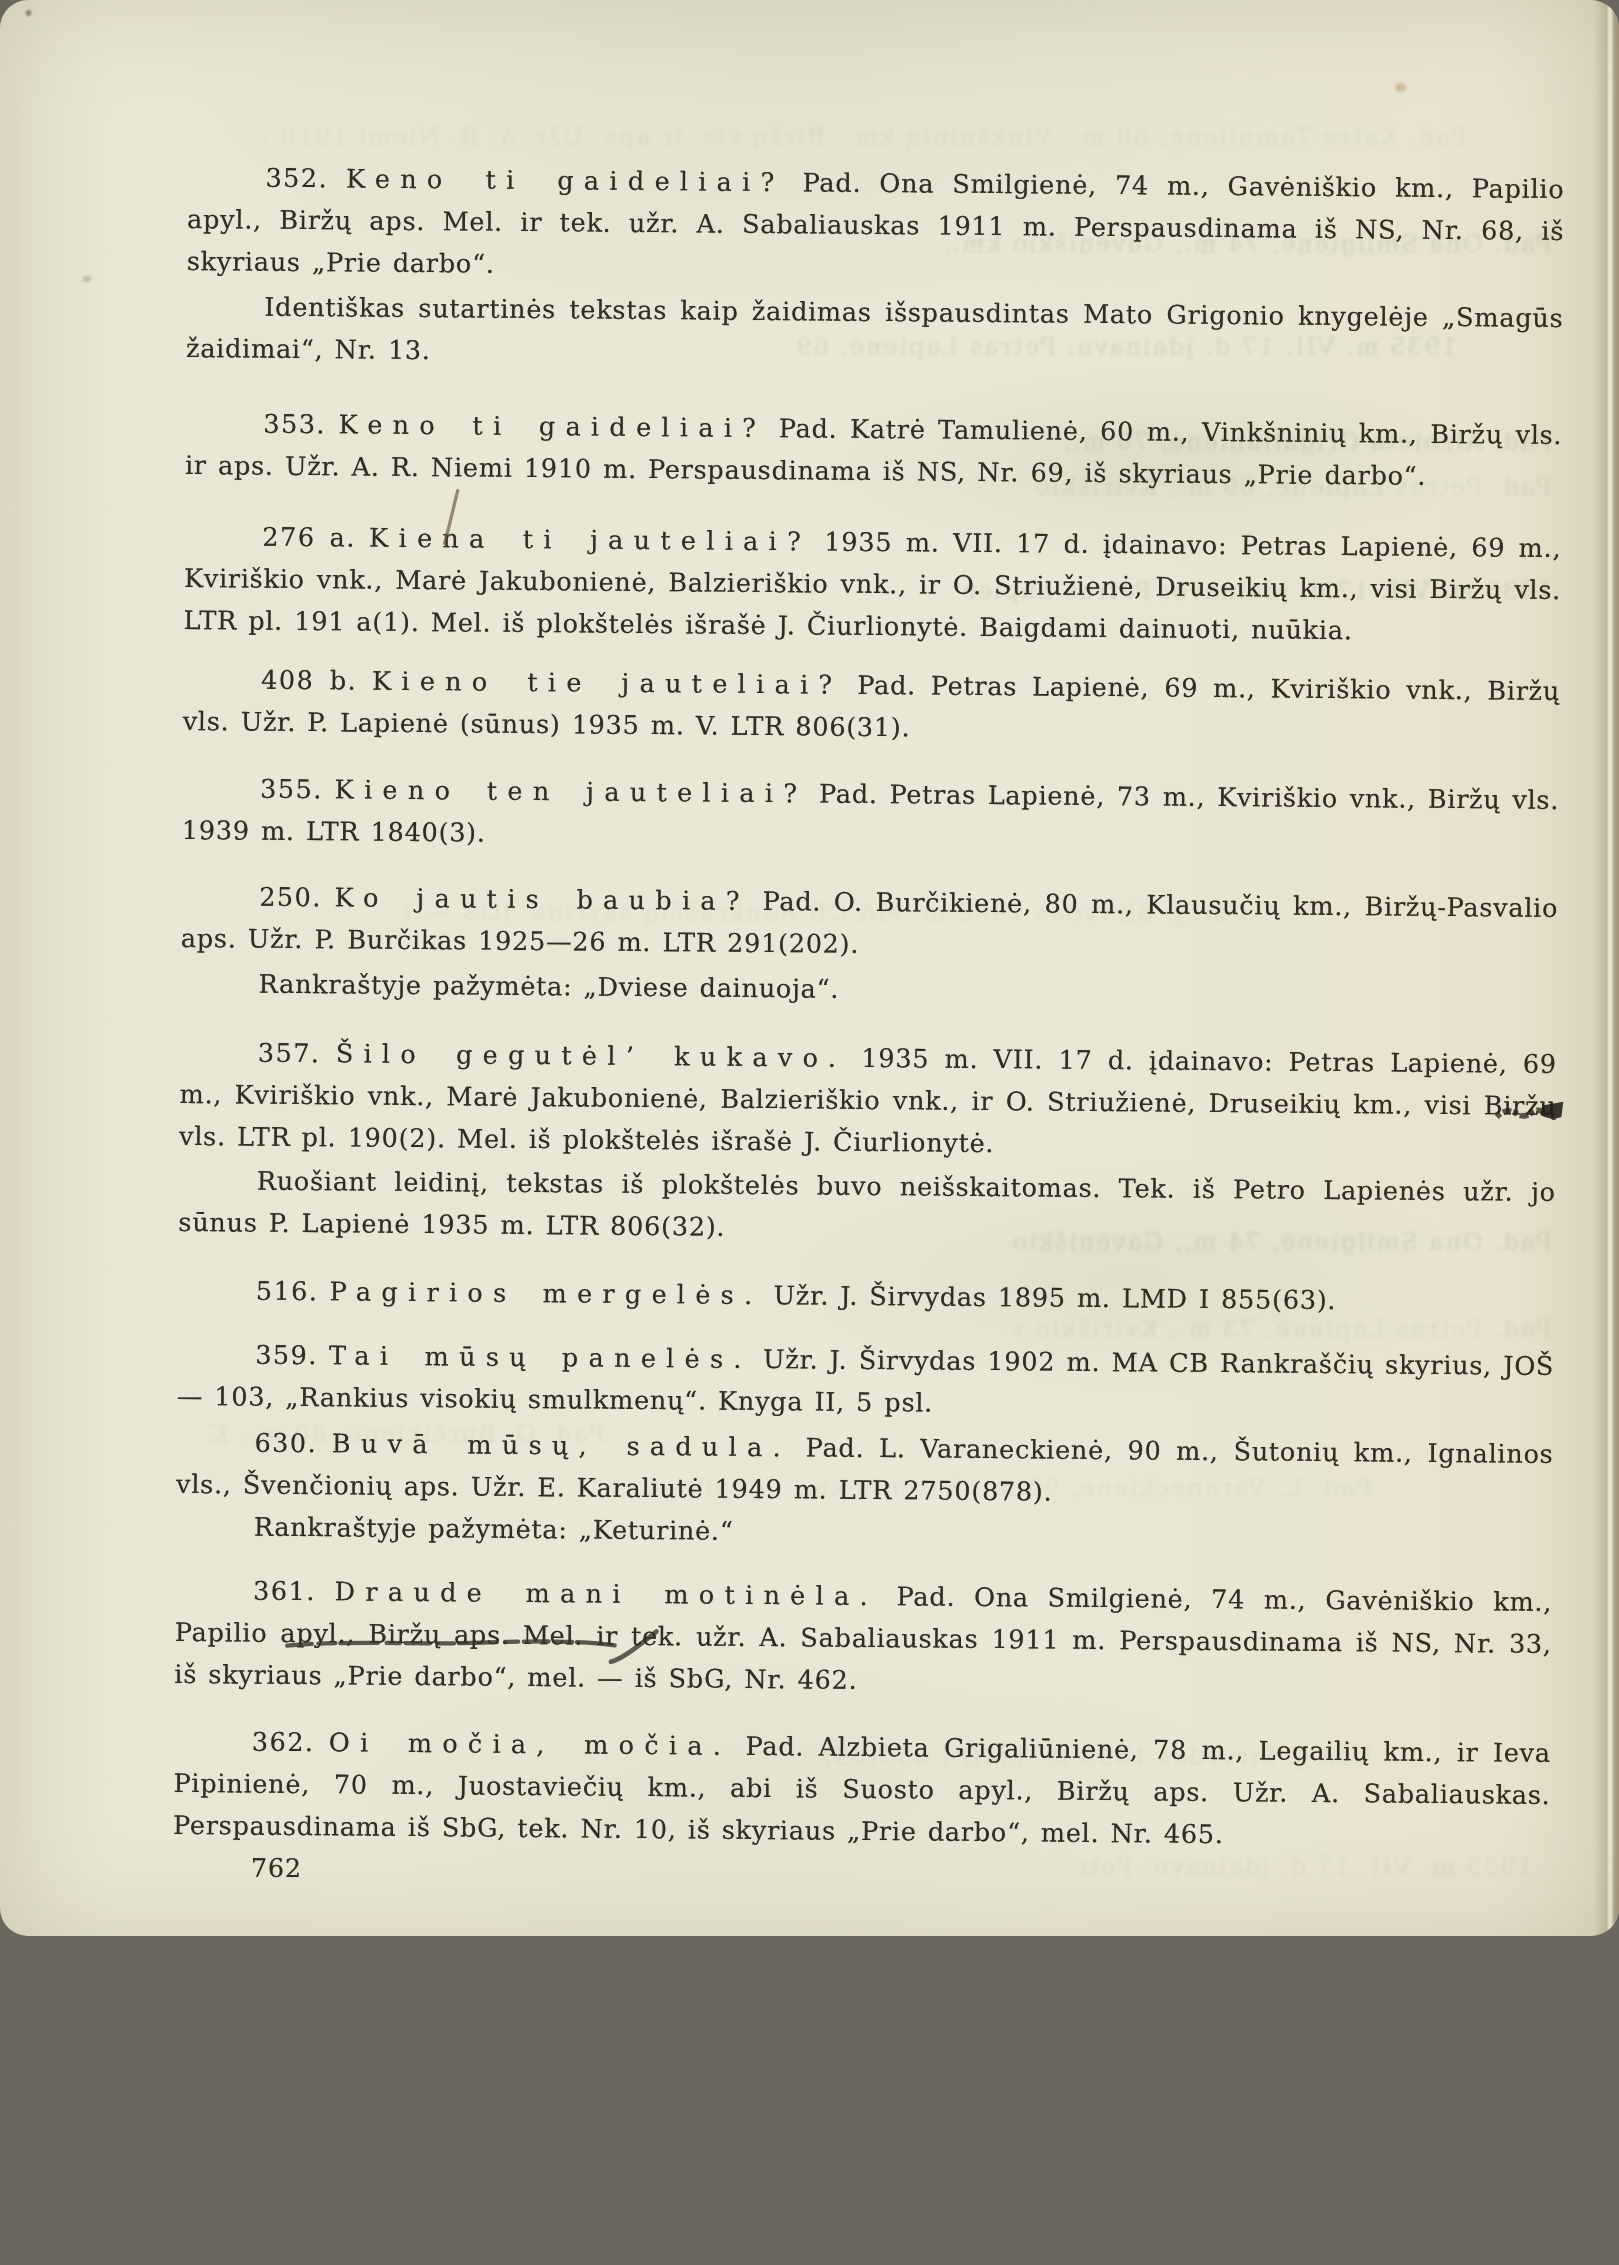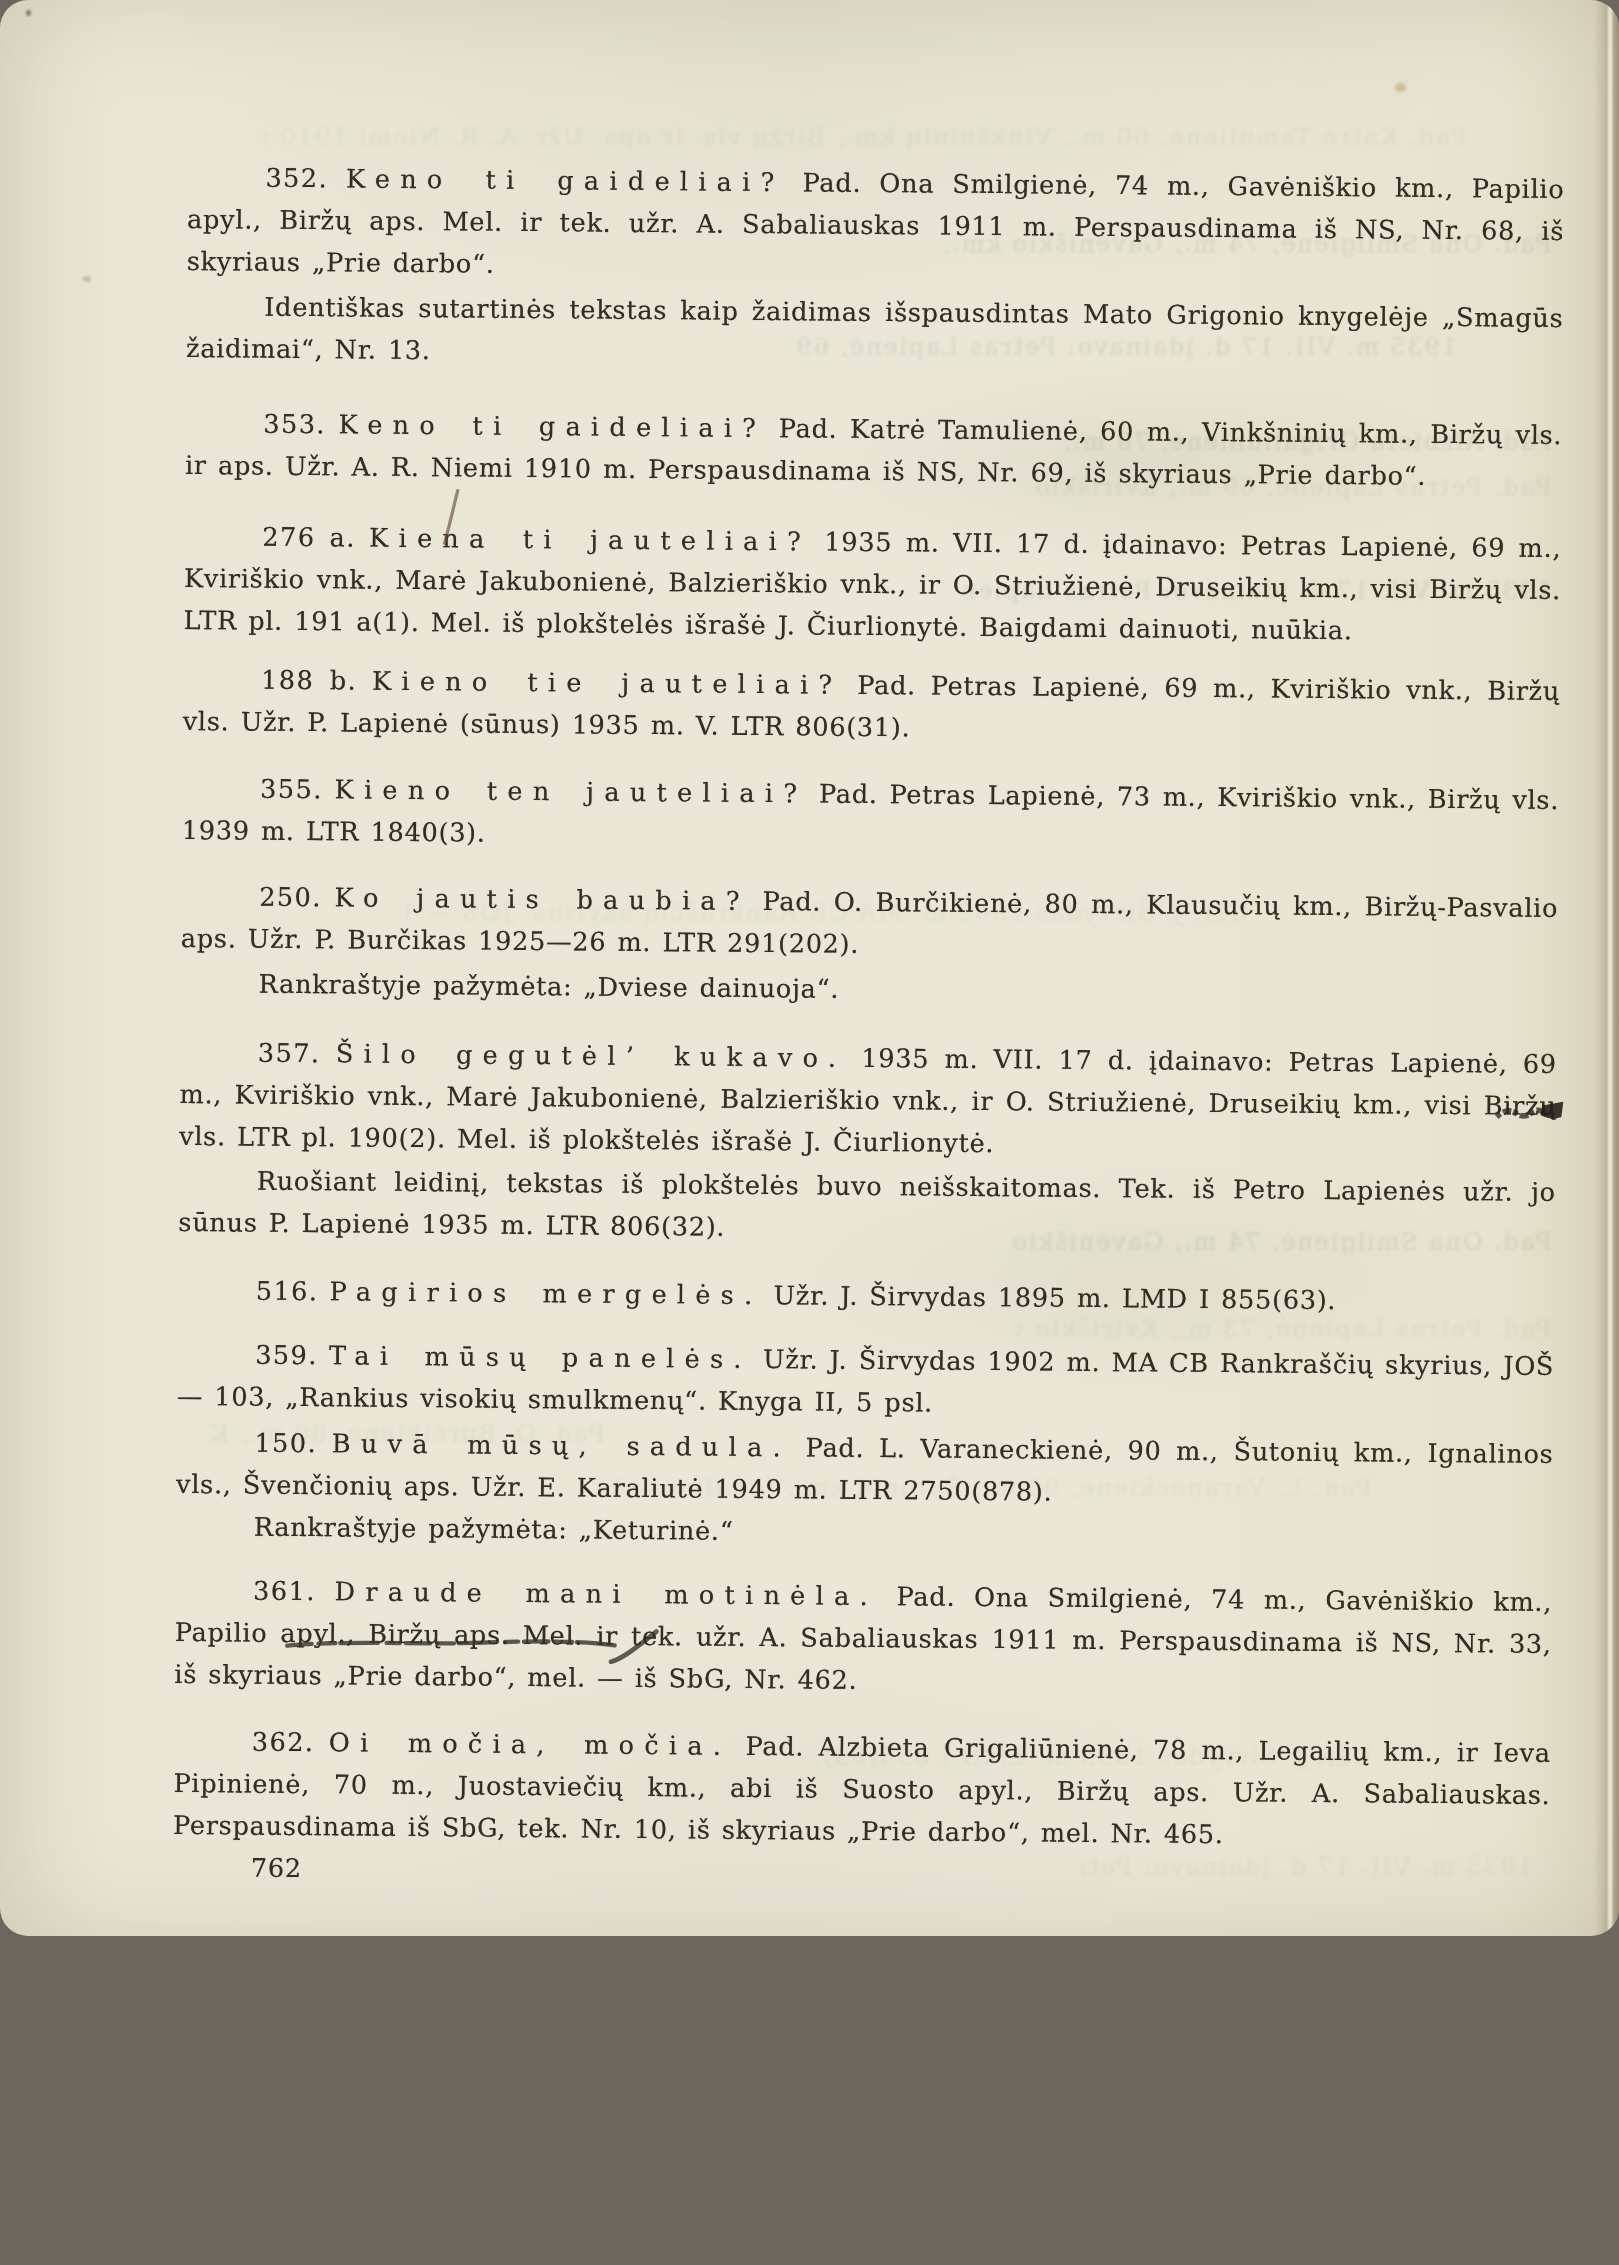--- a/index.html
+++ b/index.html
@@ -60,35 +60,35 @@
 
   <div class="textblock">
 
     <p><span class="num">352.</span> <span class="title">Keno ti gaideliai?</span> <span>Pad. Ona Smilgienė, 74 m., Gavėniškio km., Papilio apyl., Biržų aps. Mel. ir tek. užr. A. Sabaliauskas 1911 m. Perspausdinama iš NS, Nr. 68, iš skyriaus „Prie darbo“.</span></p>
     <p style="margin-top:2.8px">Identiškas sutartinės tekstas kaip žaidimas išspausdintas Mato Grigonio knygelėje „Smagūs žaidimai“, Nr. 13.</p>
 
     <p style="margin-top:33px"><span class="num">353.</span> <span class="title">Keno ti gaideliai?</span> <span>Pad. Katrė Tamulienė, 60 m., Vinkšninių km., Biržų vls. ir aps. Užr. A. R. Niemi 1910 m. Perspausdinama iš NS, Nr. 69, iš skyriaus „Prie darbo“.</span></p>
 
     <p style="margin-top:29px"><span class="num">276 a.</span> <span class="title">Kiena ti jauteliai?</span> <span>1935 m. VII. 17 d. įdainavo: Petras Lapienė, 69 m., Kviriškio vnk., Marė Jakubonienė, Balzieriškio vnk., ir O. Striužienė, Druseikių km., visi Biržų vls. LTR pl. 191 a(1). Mel. iš plokštelės išrašė J. Čiurlionytė. Baigdami dainuoti, nuūkia.</span></p>
 
-    <p style="margin-top:17px"><span class="num">188 b.</span> <span class="title">Kieno tie jauteliai?</span> <span>Pad. Petras Lapienė, 69 m., Kviriškio vnk., Biržų vls. Užr. P. Lapienė (sūnus) 1935 m. V. LTR 806(31).</span></p>
+    <p style="margin-top:17px"><span class="num">408 b.</span> <span class="title">Kieno tie jauteliai?</span> <span>Pad. Petras Lapienė, 69 m., Kviriškio vnk., Biržų vls. Užr. P. Lapienė (sūnus) 1935 m. V. LTR 806(31).</span></p>
 
     <p style="margin-top:25.6px"><span class="num">355.</span> <span class="title">Kieno ten jauteliai?</span> <span>Pad. Petras Lapienė, 73 m., Kviriškio vnk., Biržų vls. 1939 m. LTR 1840(3).</span></p>
 
     <p style="margin-top:24px"><span class="num">250.</span> <span class="title">Ko jautis baubia?</span> <span>Pad. O. Burčikienė, 80 m., Klausučių km., Biržų-Pasvalio aps. Užr. P. Burčikas 1925—26 m. LTR 291(202).</span></p>
     <p style="margin-top:2.8px">Rankraštyje pažymėta: „Dviese dainuoja“.</p>
 
     <p style="margin-top:26.5px"><span class="num">357.</span> <span class="title">Šilo gegutėl’ kukavo.</span> <span>1935 m. VII. 17 d. įdainavo: Petras Lapienė, 69 m., Kviriškio vnk., Marė Jakubonienė, Balzieriškio vnk., ir O. Striužienė, Druseikių km., visi Biržų vls. LTR pl. 190(2). Mel. iš plokštelės išrašė J. Čiurlionytė.</span></p>
     <p style="margin-top:1.9px">Ruošiant leidinį, tekstas iš plokštelės buvo neišskaitomas. Tek. iš Petro Lapienės užr. jo sūnus P. Lapienė 1935 m. LTR 806(32).</p>
 
     <p style="margin-top:26.5px"><span class="num">516.</span> <span class="title">Pagirios mergelės.</span> <span>Užr. J. Širvydas 1895 m. LMD I 855(63).</span></p>
 
     <p style="margin-top:22px"><span class="num">359.</span> <span class="title">Tai mūsų panelės.</span> <span>Užr. J. Širvydas 1902 m. MA CB Rankraščių skyrius, JOŠ — 103, „Rankius visokių smulkmenų“. Knyga II, 5 psl.</span></p>
 
-    <p style="margin-top:3.8px"><span class="num">150.</span> <span class="title">Buvā mūsų, sadula.</span> <span>Pad. L. Varaneckienė, 90 m., Šutonių km., Ignalinos vls., Švenčionių aps. Užr. E. Karaliutė 1949 m. LTR 2750(878).</span></p>
+    <p style="margin-top:3.8px"><span class="num">630.</span> <span class="title">Buvā mūsų, sadula.</span> <span>Pad. L. Varaneckienė, 90 m., Šutonių km., Ignalinos vls., Švenčionių aps. Užr. E. Karaliutė 1949 m. LTR 2750(878).</span></p>
     <p style="margin-top:0">Rankraštyje pažymėta: „Keturinė.“</p>
 
     <p style="margin-top:22px"><span class="num">361.</span> <span class="title">Draude mani motinėla.</span> <span>Pad. Ona Smilgienė, 74 m., Gavėniškio km., Papilio apyl., Biržų aps. Mel. ir tek. užr. A. Sabaliauskas 1911 m. Perspausdinama iš NS, Nr. 33, iš skyriaus „Prie darbo“, mel. — iš SbG, Nr. 462.</span></p>
 
     <p style="margin-top:25.6px"><span class="num">362.</span> <span class="title">Oi močia, močia.</span> <span>Pad. Alzbieta Grigaliūnienė, 78 m., Legailių km., ir Ieva Pipinienė, 70 m., Juostaviečių km., abi iš Suosto apyl., Biržų aps. Užr. A. Sabaliauskas. Perspausdinama iš SbG, tek. Nr. 10, iš skyriaus „Prie darbo“, mel. Nr. 465.</span></p>
 
     <p class="pgnum">762</p>
   </div>
 
   <svg class="mark" style="left:274px;top:1620px" width="407" height="59" viewBox="0 0 430 62">

